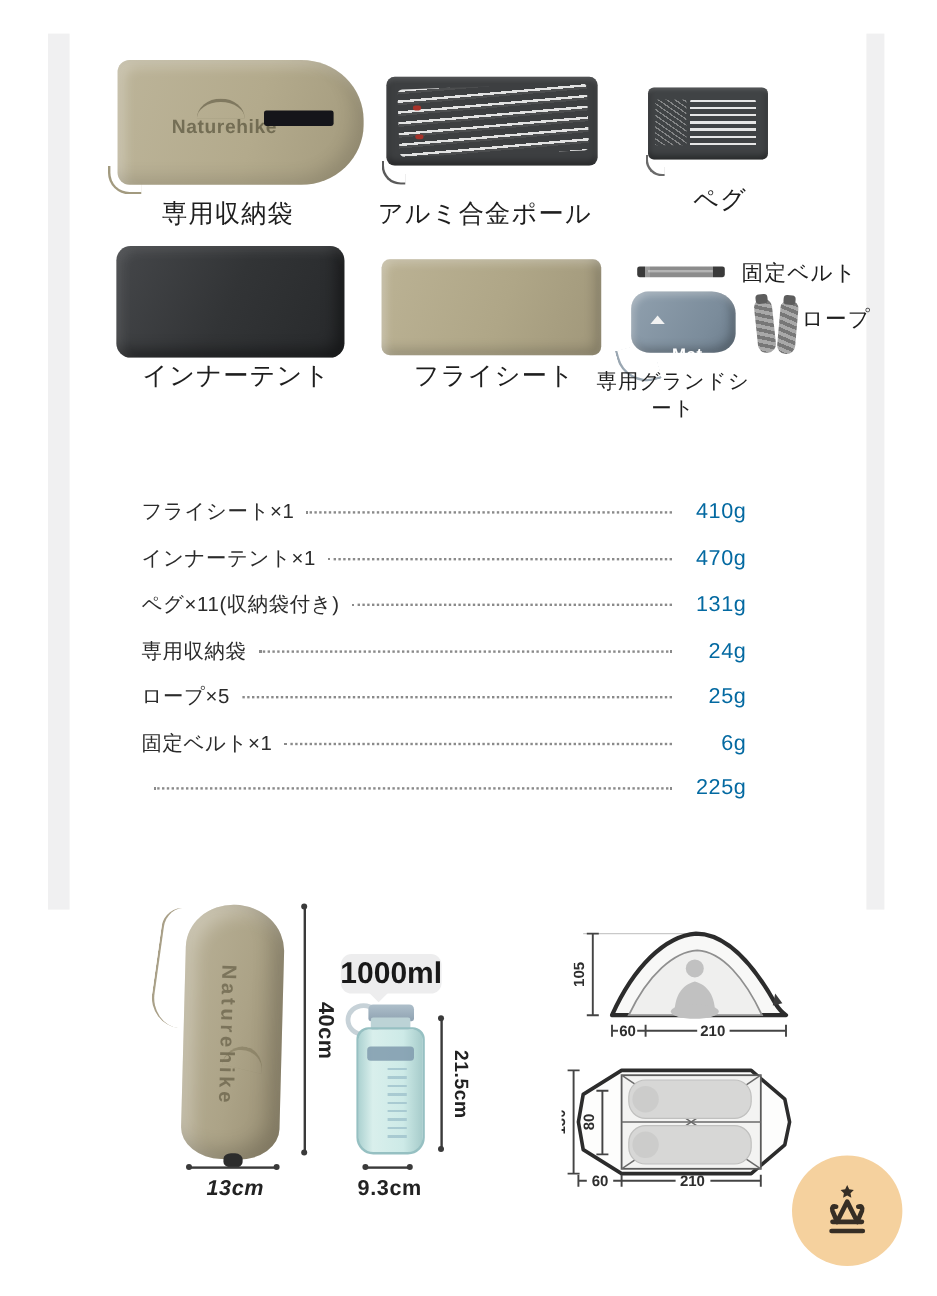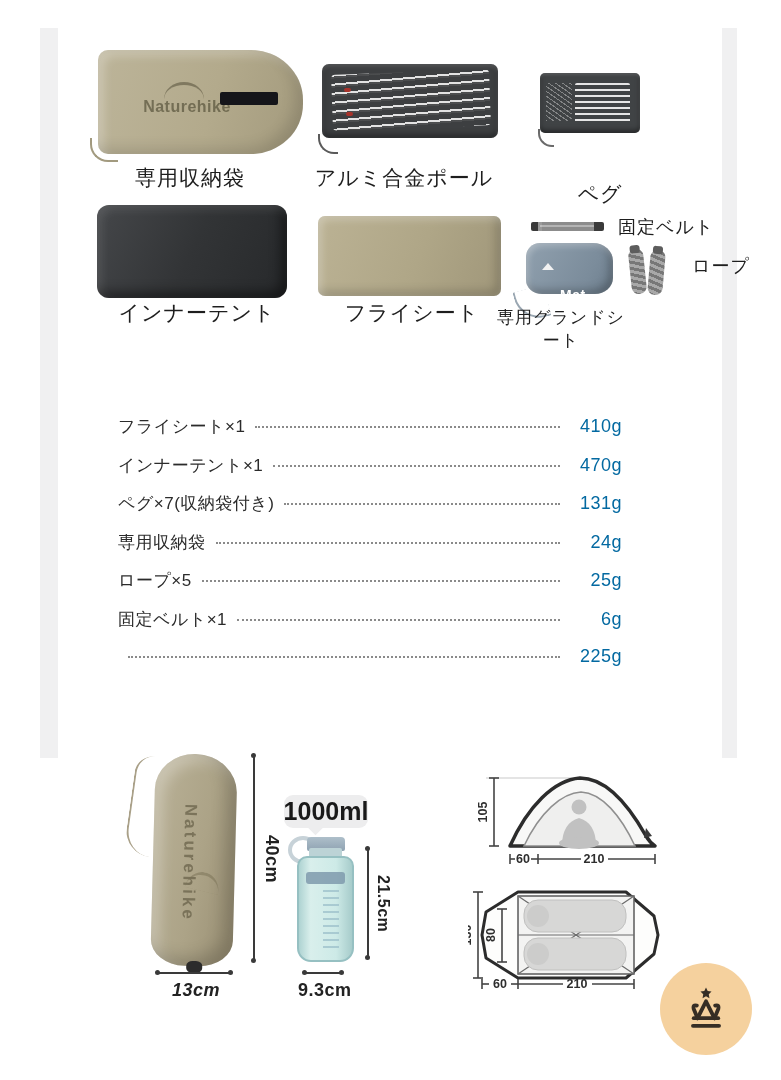--- a/index.html
+++ b/index.html
@@ -141,55 +141,55 @@
   <div class="abs pole-bag">
     <div class="pole-red1"></div>
     <div class="pole-red2"></div>
     <div class="pole-string"></div>
   </div>
   <div class="comp-label" style="left:304px;top:164px;width:200px;">アルミ合金ポール</div>
 
   <div class="abs peg-bag">
     <div class="peg-string"></div>
   </div>
-  <div class="comp-label" style="left:540px;top:180px;width:120px;">ペグ</div>
+  <div class="comp-label" style="left:540px;top:152px;width:120px;">ペグ</div>
 
   <div class="abs inner-tent"></div>
   <div class="comp-label" style="left:97px;top:299px;width:200px;">インナーテント</div>
 
   <div class="abs fly-sheet"></div>
   <div class="comp-label" style="left:312px;top:299px;width:200px;">フライシート</div>
 
   <div class="abs strap"></div>
   <div class="comp-label side" style="left:618px;top:215px;">固定ベルト</div>
 
   <div class="abs mat-bag">
     <div class="mat-logo"></div>
     <div class="mat-text">Mat</div>
     <div class="mat-string"></div>
   </div>
   <div class="comp-label small" style="left:490px;top:306px;width:142px;">専用グランドシート</div>
 
   <div class="rope1"></div>
   <div class="rope2"></div>
-  <div class="comp-label side" style="left:668px;top:254px;margin-left:24px;">ロープ</div>
+  <div class="comp-label side" style="left:668px;top:254px;">ロープ</div>
 
   <div class="wlist">
     <div class="wrow">
         <span class="wname">フライシート×1</span>
         <span class="wlead"></span>
         <span class="wval">410g</span>
       </div>
     <div class="wrow">
         <span class="wname">インナーテント×1</span>
         <span class="wlead"></span>
         <span class="wval">470g</span>
       </div>
     <div class="wrow">
-        <span class="wname">ペグ×7(収納袋付き)</span>
+        <span class="wname">ペグ×11(収納袋付き)</span>
         <span class="wlead"></span>
         <span class="wval">131g</span>
       </div>
     <div class="wrow">
         <span class="wname">専用収納袋</span>
         <span class="wlead"></span>
         <span class="wval">24g</span>
       </div>
     <div class="wrow">
         <span class="wname">ロープ×5</span>

